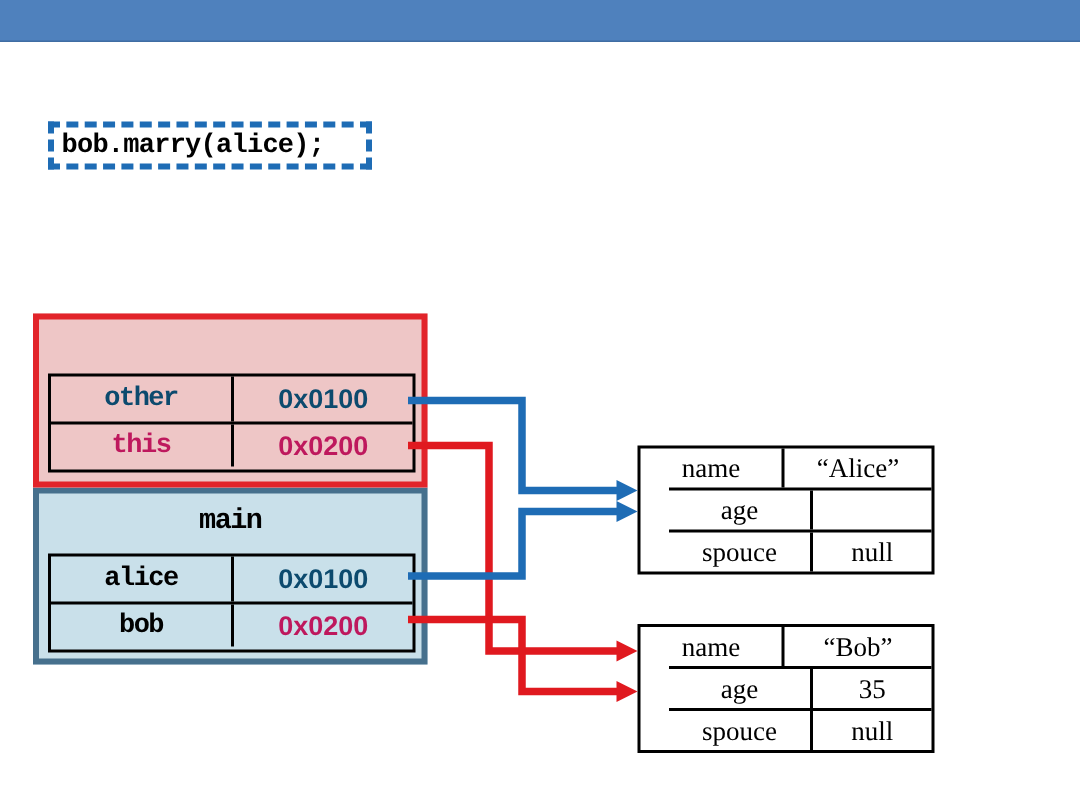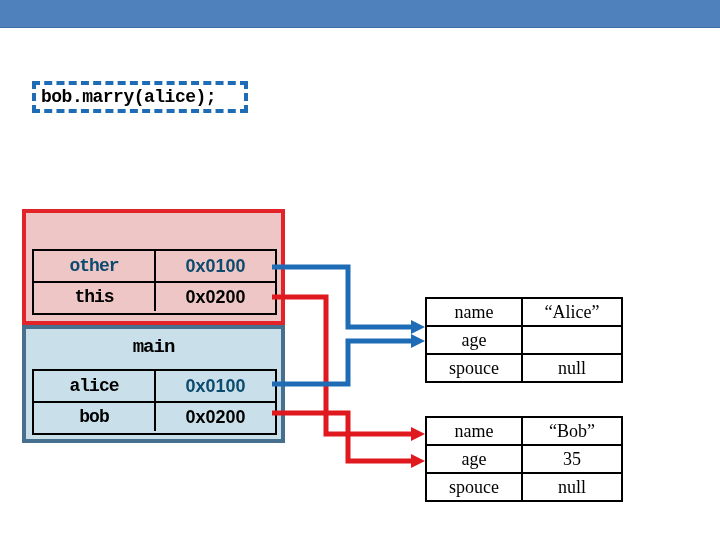--- a/index.html
+++ b/index.html
@@ -48,31 +48,31 @@
     display:flex;align-items:center;justify-content:center;box-sizing:border-box;
   }
   .varcell.lbl{
     width:122px;border-right:2px solid #000;
     font-family:"Liberation Mono",monospace;font-weight:bold;font-size:18px;letter-spacing:-1px;
   }
   .varcell.val{
     flex:1;font-family:"Liberation Sans",sans-serif;font-weight:bold;font-size:18px;
   }
   .c-blue{color:#0c4a6e;}
-  .c-red{color:#000000;}
+  .c-red{color:#be185d;}
   .c-black{color:#000;}
   
   .objtable{
     position:absolute;left:425px;width:198px;
     border:2px solid #000;box-sizing:border-box;background:#fff;font-family:Liberation Serif, serif;
   }
   .objtable.alice{top:297px;}
   .objtable.bob{top:416px;}
   .objrow{display:flex;height:26px;}
-  .objrow + .objrow{border-top:2px solid #000;}
+  .objrow + .objrow{border-top:2px solid #000;margin-left:19px;}
   .objcell{
     display:flex;align-items:center;justify-content:center;
     font-size:18px;color:#000;box-sizing:border-box;
   }
   .objcell.f{width:96px;border-right:2px solid #000;}
   .objcell.v{flex:1;}
   
   .arrows{position:absolute;left:0;top:0;z-index:5;pointer-events:none;}
 </style>
 </head>

